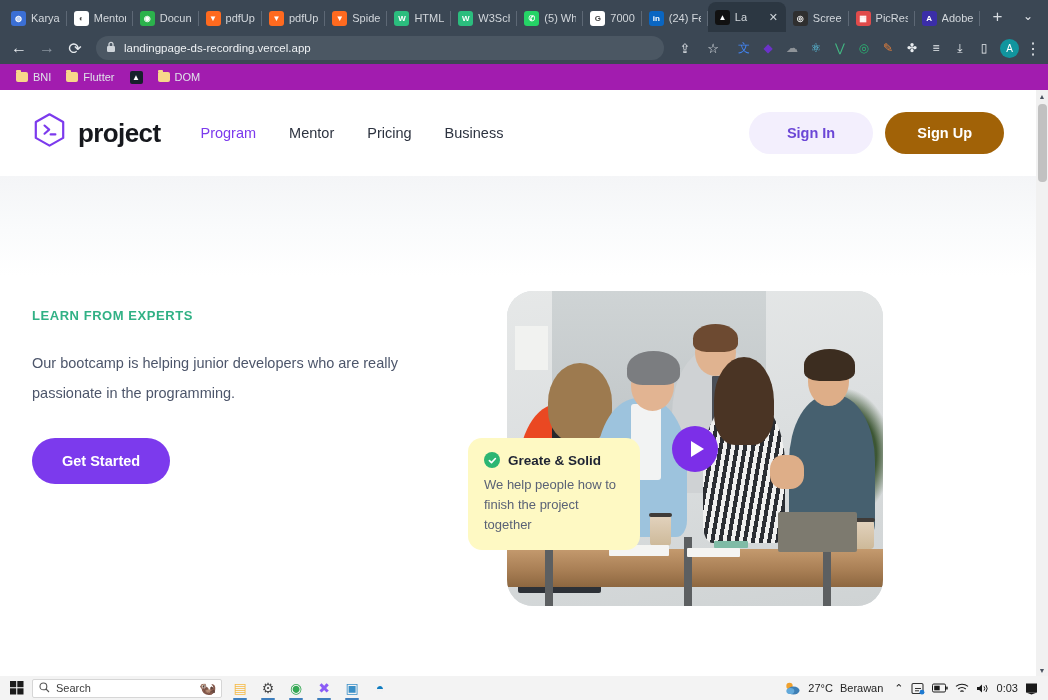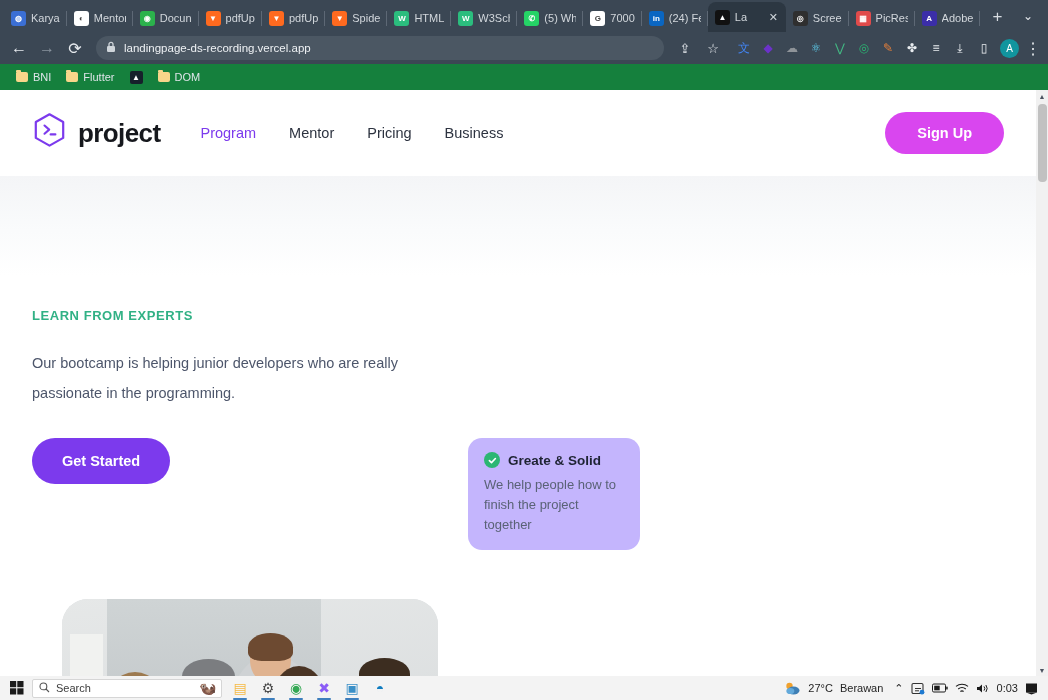--- a/index.html
+++ b/index.html
@@ -85,21 +85,21 @@
   }
   .avatar-btn {
     width: 19px; height: 19px; border-radius: 50%; background: #11959e;
     color: #fff; font-size: 10px; display: flex; align-items: center;
     justify-content: center; margin: 0 3px; font-weight: 500;
   }
 
   
   .bookmarks {
     height: 26px; display: flex; align-items: center;
-    gap: 3px; padding: 0 10px; background: #15803d;
+    gap: 3px; padding: 0 10px; background: #a21caf;
   }
   .bm { display: flex; align-items: center; gap: 5px; padding: 2px 6px; border-radius: 4px; }
   .bm-label { font-size: 11px; color: #dfe4e9; white-space: nowrap; }
   .folder {
     width: 12px; height: 10px; background: #f7d68a;
     border-radius: 1px 2px 2px 2px; position: relative; flex-shrink: 0;
   }
   .folder::before {
     content: ""; position: absolute; top: -2px; left: 0;
     width: 5px; height: 2px; background: #f7d68a; border-radius: 1px 1px 0 0;
@@ -123,30 +123,30 @@
   }
   .nav { display: flex; align-items: center; gap: 33px; margin-left: 40px; }
   .nav-link { font-size: 14.5px; color: #2d3340; white-space: nowrap; }
   .nav-link.active { color: #7c3aed; }
   .auth { margin-left: auto; display: flex; align-items: center; gap: 12px; }
   .btn {
     border: none; border-radius: 24px; font-size: 14.5px;
     font-weight: 600; font-family: inherit; white-space: nowrap;
   }
   .btn-signin { background: #f3effd; color: #6b46d6; padding: 13px 38px; }
-  .btn-signup { background: #d946ef; color: #fff; padding: 13px 32px; }
+  .btn-signup { background: #a16207; color: #fff; padding: 13px 32px; }
 
   
   .hero { position: relative; height: 500px; }
   .hero-band {
     position: absolute; top: 0; left: 0; width: 100%; height: 100px;
     background: linear-gradient(180deg, #f4f5f7 0%, #fafbfc 55%, #ffffff 100%);
   }
   .hero-inner {
-    position: relative; display: flex; padding: 0 32px; height: 100%; flex-direction: column;
+    position: relative; display: flex; padding: 0 32px; height: 100%;
   }
 
   .hero-left { width: 445px; padding-top: 132px; flex-shrink: 0; }
   .eyebrow {
     font-size: 13px; font-weight: 700; color: #31b185;
     letter-spacing: 0.55px; margin-bottom: 22px;
   }
   .headline {
     font-size: 45px; line-height: 1.47; font-weight: 700;
     color: #16181d; letter-spacing: -1.1px; max-width: 400px;
@@ -203,21 +203,21 @@
     display: flex; align-items: center; justify-content: center; z-index: 4;
   }
   .play-tri {
     width: 0; height: 0; border-left: 13px solid #fff;
     border-top: 8px solid transparent; border-bottom: 8px solid transparent;
     margin-left: 4px;
   }
 
   
   .fcard {
-    position: absolute; background: #c4b5fd; border-radius: 14px;
+    position: absolute; background: #fef9c3; border-radius: 14px;
     padding: 14px 16px 15px; z-index: 6;
   }
   .fcard-top {
     display: flex; align-items: center; gap: 8px; margin-bottom: 7px;
   }
   .check {
     width: 16px; height: 16px; border-radius: 50%; background: #2cb673;
     display: flex; align-items: center; justify-content: center; flex-shrink: 0;
   }
   .fcard-title { font-size: 13.5px; font-weight: 700; color: #1e2333; white-space: nowrap; }
@@ -433,20 +433,21 @@
           </span>
           <span class="brand-name">project</span>
         </div>
         <div class="nav" id="nav-host">
             <a class="nav-link active">Program</a>
             <a class="nav-link">Mentor</a>
             <a class="nav-link">Pricing</a>
             <a class="nav-link">Business</a>
           </div>
         <div class="auth">
+          <button class="btn btn-signin">Sign In</button>
           <button class="btn btn-signup">Sign Up</button>
         </div>
       </div>
 
       <div class="hero">
         <div class="hero-band"></div>
         <div class="hero-inner">
 
           <div class="hero-left">
             <div class="eyebrow">LEARN FROM EXPERTS</div>

